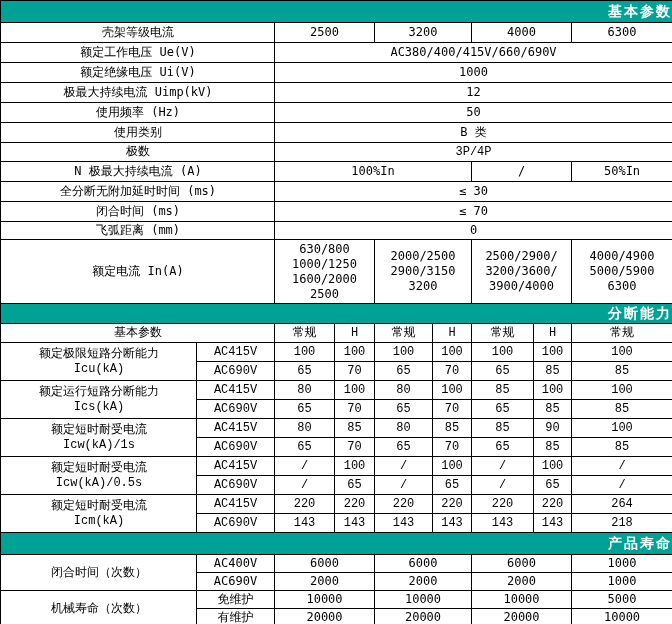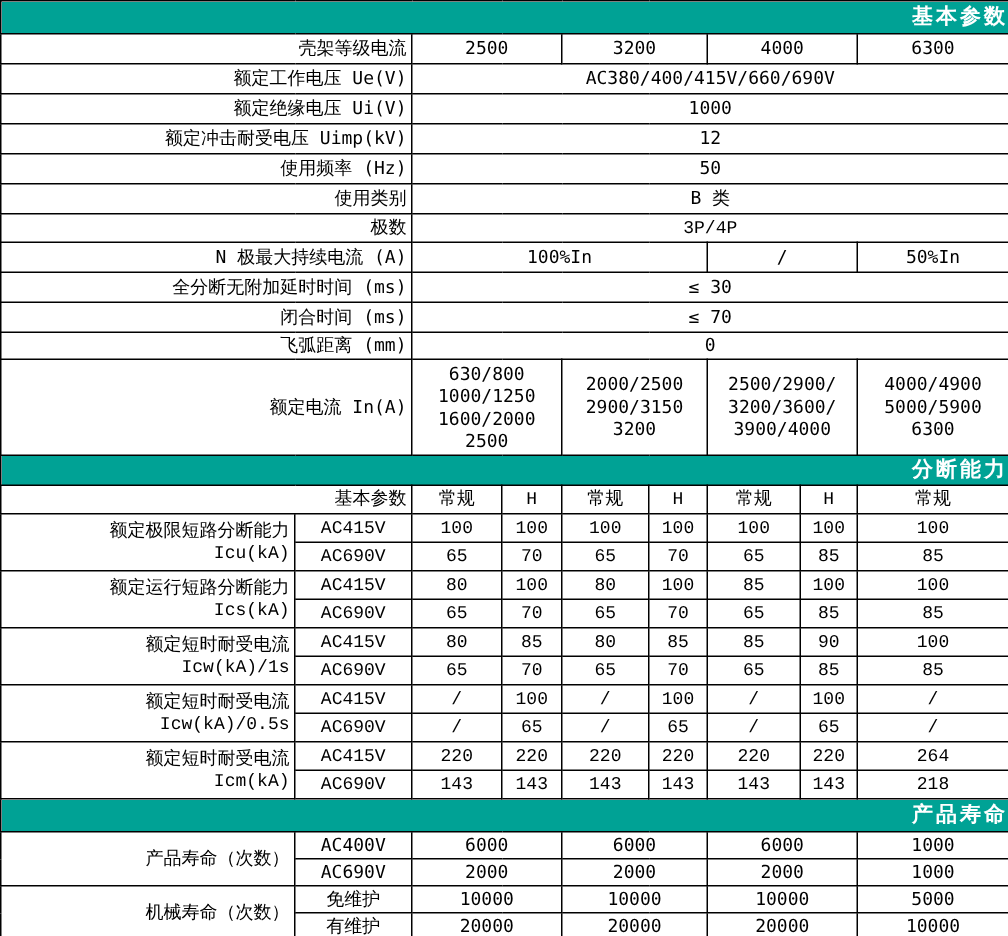--- a/index.html
+++ b/index.html
@@ -15,21 +15,21 @@
     table-layout: fixed;
     border: 1px solid #000;
   }
   td {
     border: 1px solid #000;
     font-size: 12px;
     line-height: 1.25;
     padding: 0;
     overflow: hidden;
   }
-  td.lbl  { text-align: right; padding: 1px 3px 1px 4px; }
+  td.lbl  { text-align: center; padding: 1px 3px 1px 4px; }
   td.ctr  { text-align: center; }
   td.pre  { white-space: pre-line; }
   tr.section td {
     background: #00A295;
     color: #ffffff;
     text-align: right;
     font-size: 14px;
     font-weight: bold;
     letter-spacing: 2px;
   }
@@ -73,21 +73,21 @@
     <td colspan="2" class="lbl">额定工作电压 Ue(V)</td>
     <td colspan="7" class="ctr">AC380/400/415V/660/690V</td>
   </tr>
 
   <tr class="h20">
     <td colspan="2" class="lbl">额定绝缘电压 Ui(V)</td>
     <td colspan="7" class="ctr">1000</td>
   </tr>
 
   <tr class="h20">
-    <td colspan="2" class="lbl">额定冲击耐受电压 Uimp(kV)</td>
+    <td colspan="2" class="lbl">极最大持续电流 Uimp(kV)</td>
     <td colspan="7" class="ctr">12</td>
   </tr>
 
   <tr class="h20">
     <td colspan="2" class="lbl">使用频率 (Hz)</td>
     <td colspan="7" class="ctr">50</td>
   </tr>
 
   <tr class="h20">
     <td colspan="2" class="lbl">使用类别</td>
@@ -266,21 +266,21 @@
     <td class="ctr">143</td>
     <td class="ctr">143</td>
     <td class="ctr">218</td>
   </tr>
 
   <tr class="section h22">
     <td colspan="9">产品寿命</td>
   </tr>
 
   <tr class="h18">
-    <td rowspan="2" class="lbl">产品寿命（次数）</td>
+    <td rowspan="2" class="lbl">闭合时间（次数）</td>
     <td class="ctr">AC400V</td>
     <td colspan="2" class="ctr">6000</td>
     <td colspan="2" class="ctr">6000</td>
     <td colspan="2" class="ctr">6000</td>
     <td class="ctr">1000</td>
   </tr>
   <tr class="h18">
     <td class="ctr">AC690V</td>
     <td colspan="2" class="ctr">2000</td>
     <td colspan="2" class="ctr">2000</td>

